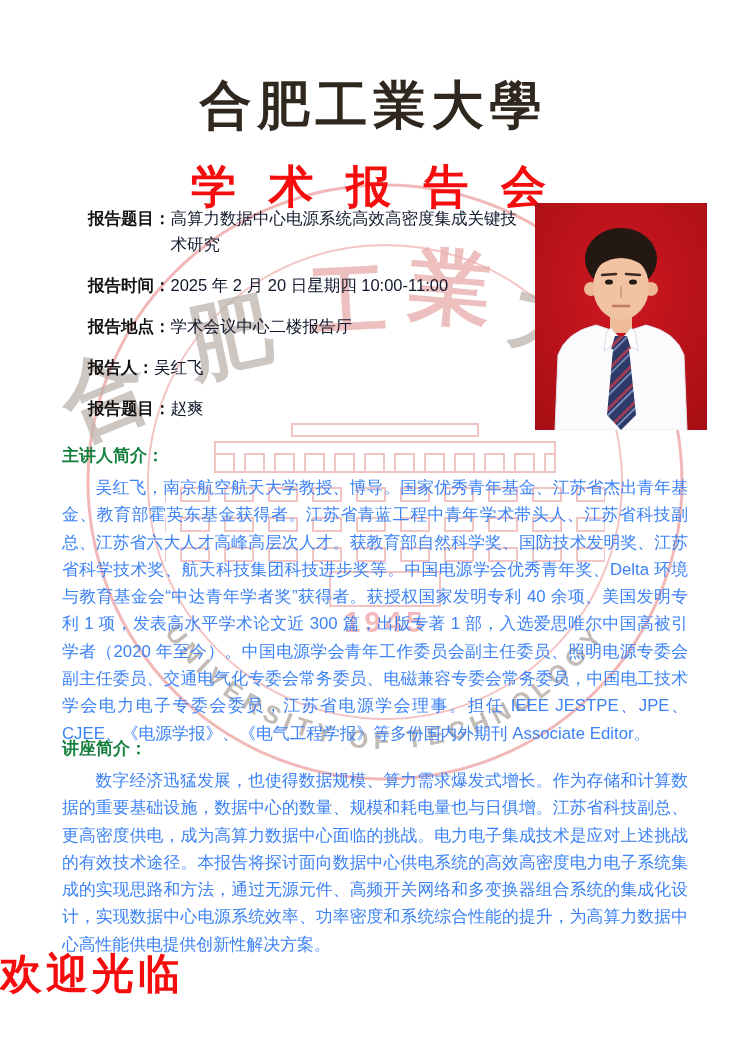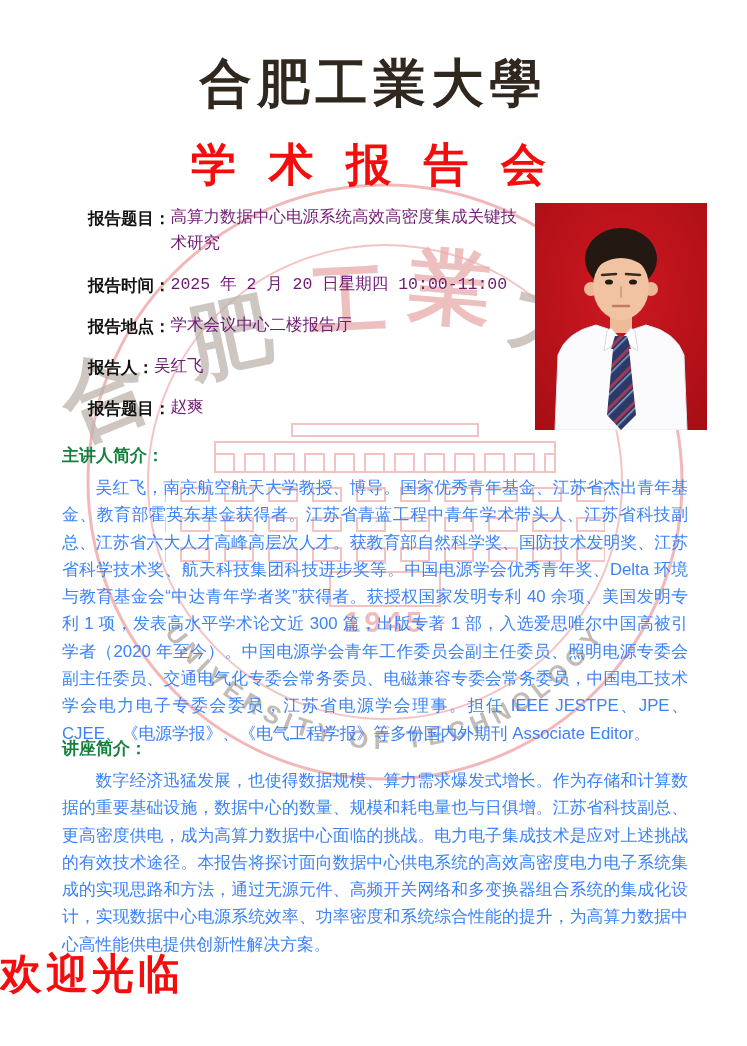--- a/index.html
+++ b/index.html
@@ -4,33 +4,33 @@
 <style>
   html,body{margin:0;padding:0;}
   body{
     width:747px;height:1046px;position:relative;background:#ffffff;
     font-family:"Liberation Sans","DejaVu Sans",sans-serif;color:#1a1a1a;overflow:hidden;
   }
   .watermark{position:absolute;left:0;top:0;width:747px;height:1046px;z-index:0;pointer-events:none;}
   .content{position:relative;z-index:1;}
 
   .calligraphy-title{
-    margin:0;padding-top:52px;text-align:center;
+    margin:0;padding-top:74px;text-align:center;
     font-family:"DejaVu Serif",serif;font-weight:bold;
     font-size:52px;letter-spacing:6px;color:#30281f;line-height:1.2;
   }
   .event-title{
     margin:12px;padding-top:14px;text-align:center;
     font-weight:bold;font-size:45px;letter-spacing:10px;color:#f50d0d;line-height:1.1;
   }
 
   .details{position:absolute;left:88px;top:205px;width:455px;}
   .info-row{display:flex;margin-bottom:15px;font-size:16.5px;line-height:26px;}
   .info-label{font-weight:bold;white-space:nowrap;color:#111;}
-  .info-value{max-width:362px;color:#701a75;font-family:Liberation Mono, monospace;}
+  .info-value{max-width:362px;color:#0f172a;}
 
   .section{position:absolute;left:62px;width:626px;}
   .section-bio{top:444px;}
   .section-lecture{top:737px;}
   .section-heading{font-size:17px;font-weight:bold;margin:0;color:#15803d;}
   .section-paragraph{
     margin:7px 0 0 0;font-size:16.8px;line-height:27.3px;
     text-align:justify;text-indent:2em;color:#3b82f6;
   }
 

